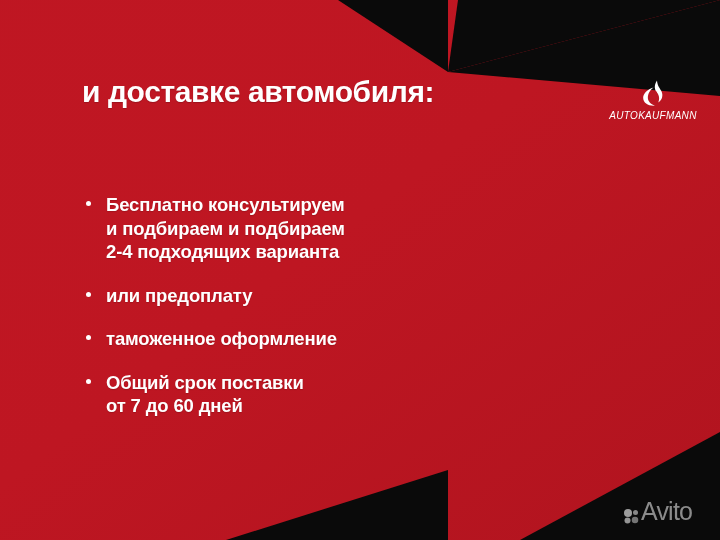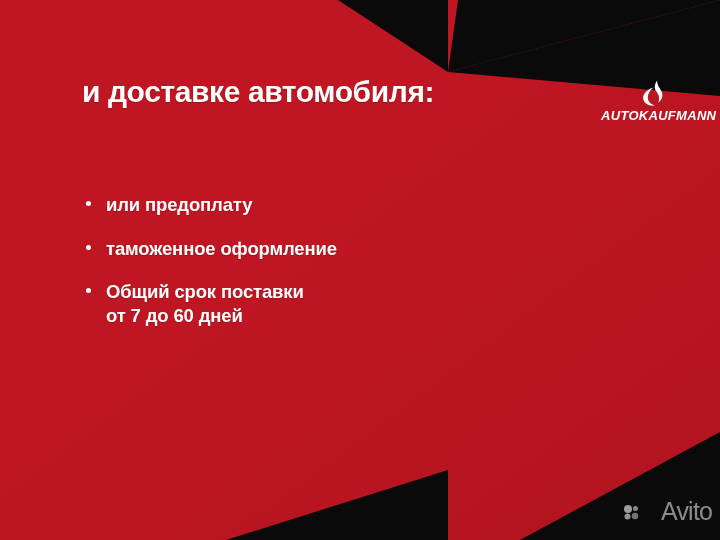--- a/index.html
+++ b/index.html
@@ -59,23 +59,23 @@
     display: block;
     margin: 0 auto;
     width: 30px;
     height: 30px;
   }
   #logo-wordmark {
     display: block;
     margin-top: 1px;
     color: #ffffff;
     font-family: "Liberation Sans", sans-serif;
-    font-weight: bold;
+    font-weight: normal;
     font-style: italic;
-    font-size: 13px;
+    font-size: 10px;
     letter-spacing: 0.3px;
     line-height: 12px;
     white-space: nowrap;
   }
 
   
   #bullets {
     position: absolute;
     left: 84px;
     top: 193px;
@@ -109,23 +109,22 @@
     text-shadow: 0 1px 1px rgba(0,0,0,0.15);
   }
 
   
   #avito-watermark {
     position: absolute;
     left: 623px;
     top: 499px;
     z-index: 7;
     display: flex;
-    align-items: center;
+    align-items: flex-end;
     opacity: 0.72;
-    gap: 20px;
   }
   #avito-dots {
     width: 16px;
     height: 16px;
     margin-right: 2px;
     display: block;
   }
   #avito-text {
     color: #bdbdbd;
     font-family: "Liberation Sans", sans-serif;
@@ -174,20 +173,26 @@
       <path d="M33 18 C20 22 11 31 11 40 C11 51 22 58 36 57
                C27 54 21 47 21 40 C21 31 26 23 33 18 Z" fill="#ffffff"></path>
       <path d="M30 38 C30 32 35 27 41 27 C38 32 37 37 38 44
                C34 44 30 42 30 38 Z" fill="#BE1622"></path>
     </svg>
     <span id="logo-wordmark">AUTOKAUFMANN</span>
   </div>
 
   <div id="bullets">
 
+    <div class="bullet-item">
+      <span class="bullet-dot"></span>
+      <span class="bullet-line">Бесплатно консультируем</span>
+      <span class="bullet-line">и подбираем и подбираем</span>
+      <span class="bullet-line">2-4 подходящих варианта</span>
+    </div>
 
     <div class="bullet-item">
       <span class="bullet-dot"></span>
       <span class="bullet-line">или предоплату</span>
     </div>
 
     <div class="bullet-item">
       <span class="bullet-dot"></span>
       <span class="bullet-line">таможенное оформление</span>
     </div>

